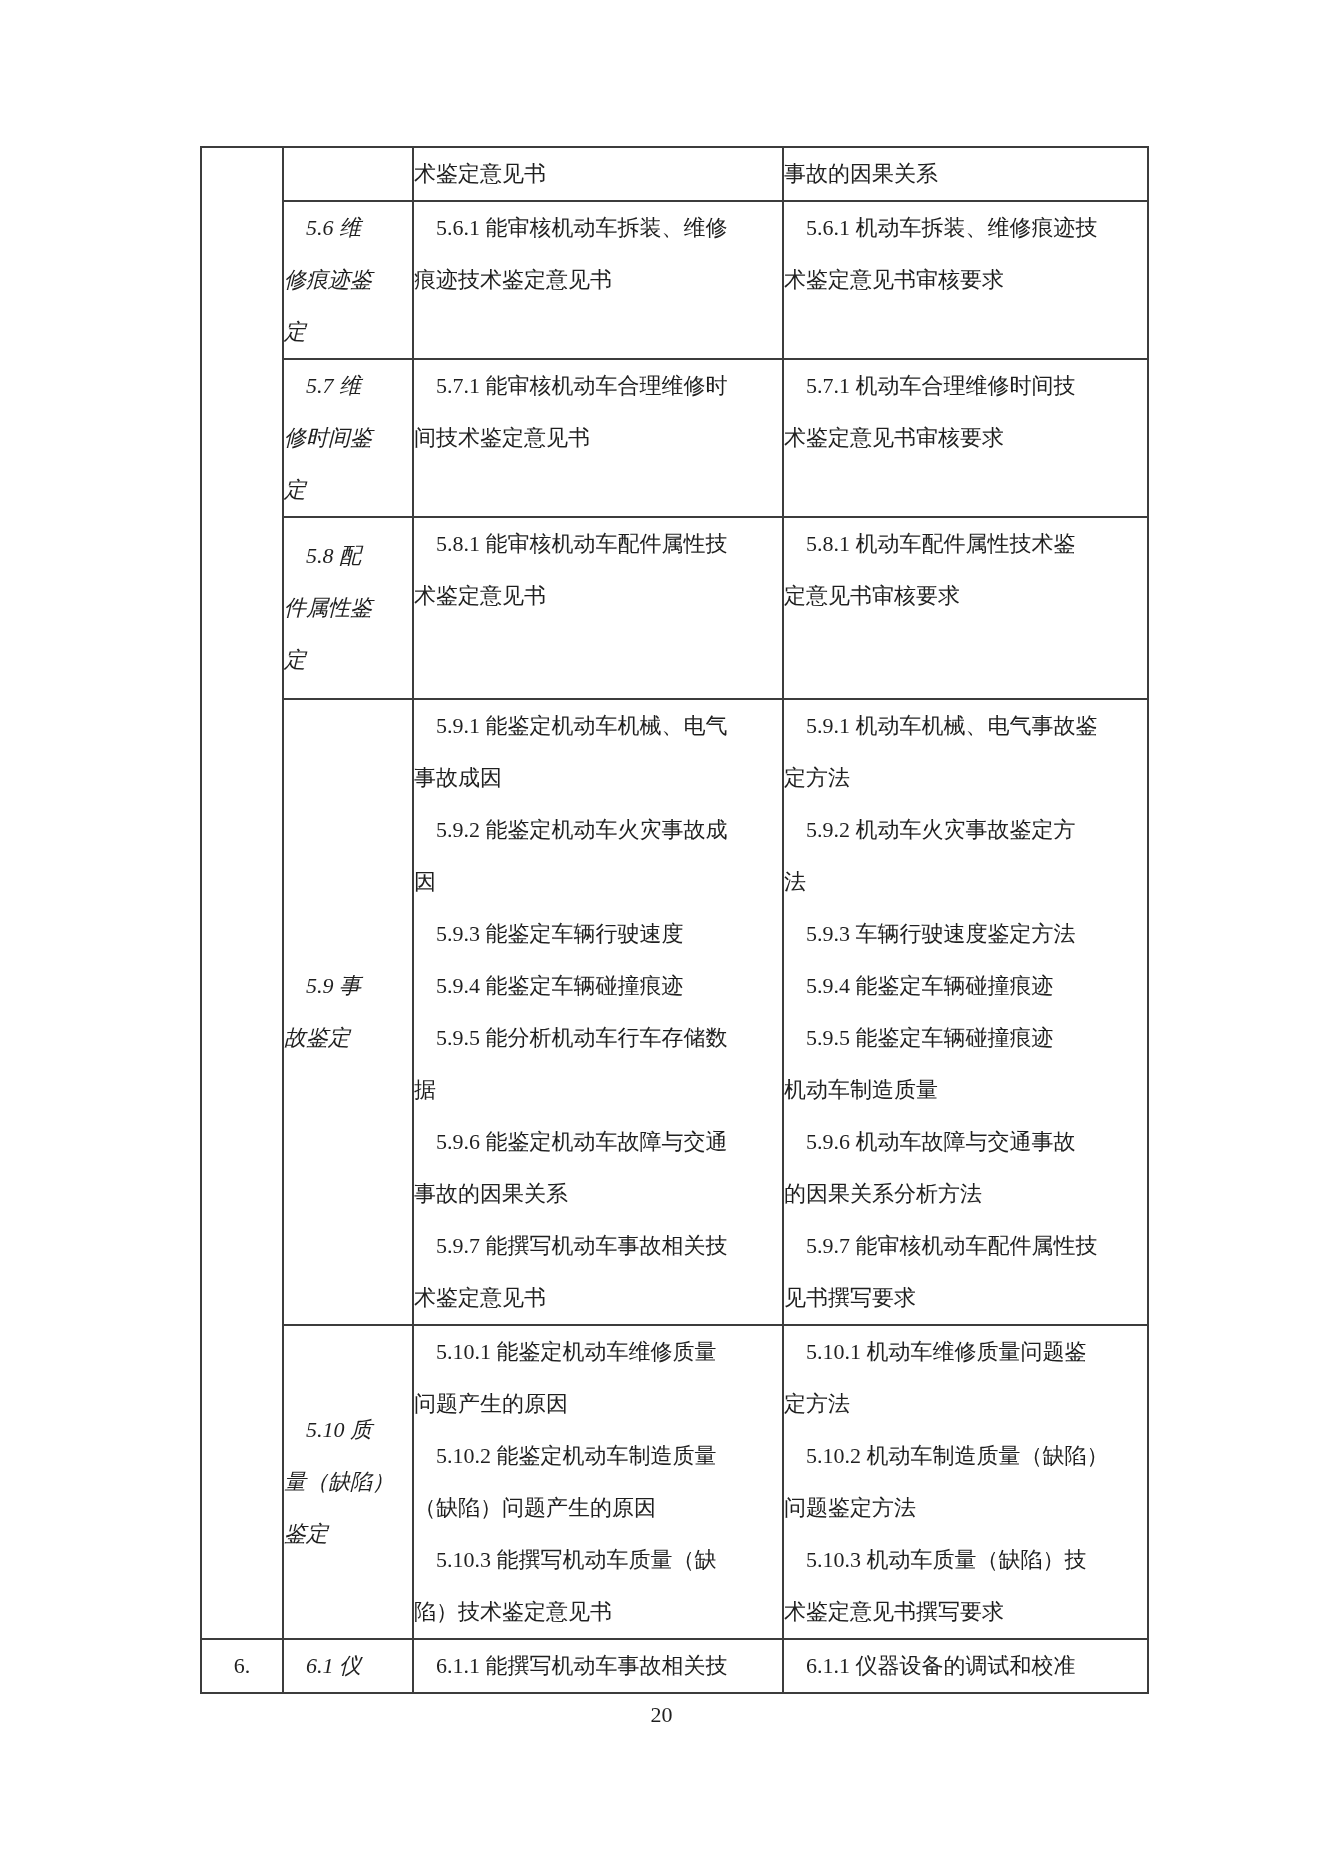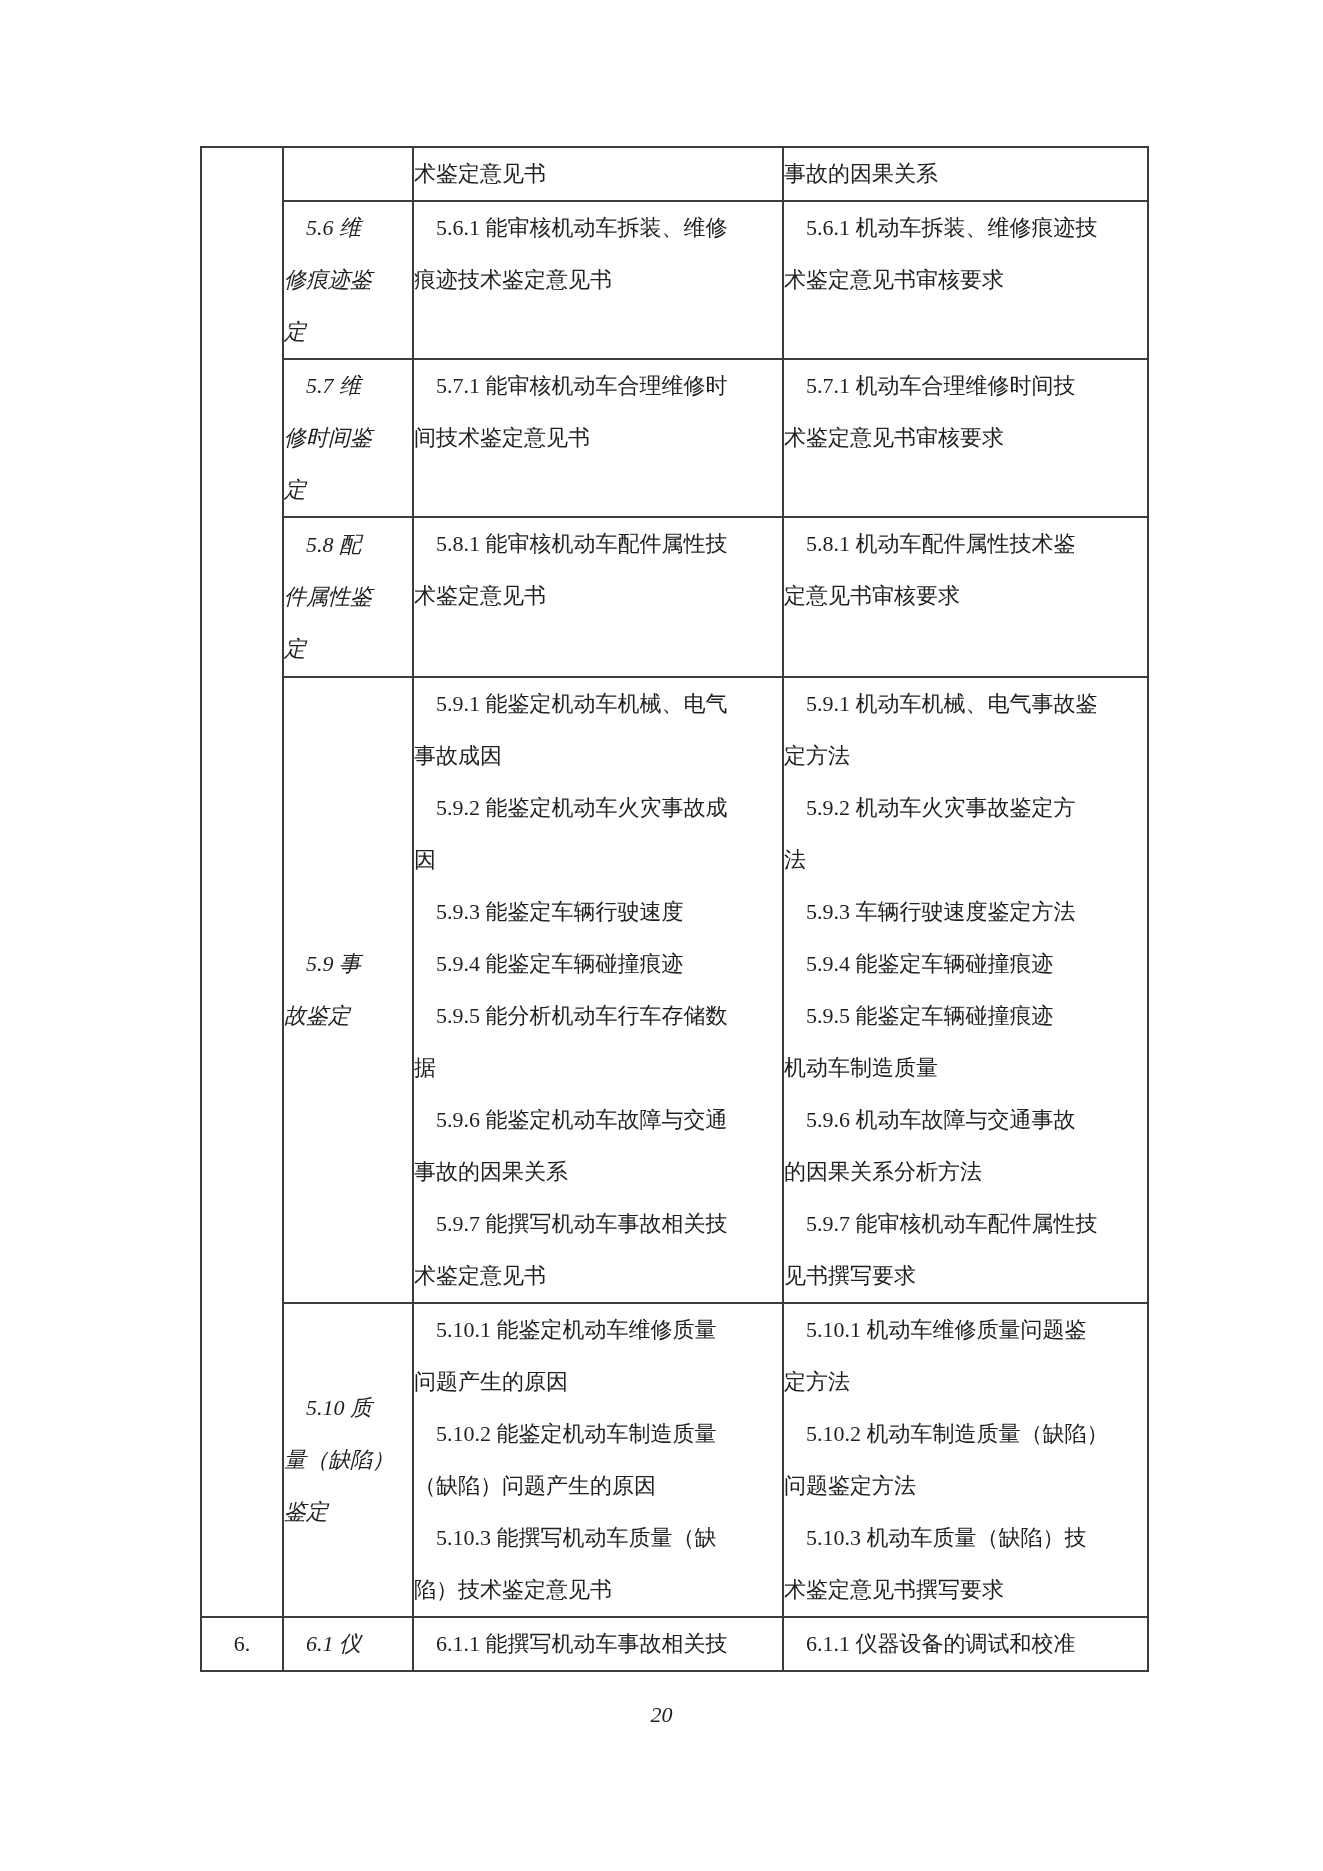--- a/index.html
+++ b/index.html
@@ -51,21 +51,20 @@
   }
   .pageno {
     position: absolute;
     left: 0;
     right: 0;
     top: 1700px;
     text-align: center;
     font-size: 22px;
     line-height: 30px;
     color: #1f1f1f;
-    font-style: italic;
   }
 </style>
 </head>
 <body>
 
 <div class="page">
 
   <table class="doc-table">
     <colgroup>
       <col style="width: 82px;">
@@ -107,21 +106,21 @@
           </td>
           <td class="c3">
             <div class="ln">　5.7.1 能审核机动车合理维修时</div>
             <div class="ln">间技术鉴定意见书</div>
           </td>
           <td class="c4">
             <div class="ln">　5.7.1 机动车合理维修时间技</div>
             <div class="ln">术鉴定意见书审核要求</div>
           </td>
         </tr>
-        <tr style="height: 160px;">
+        <tr style="height: 182px;">
           <td class="c2">
             <div class="ln">　5.8 配</div>
             <div class="ln">件属性鉴</div>
             <div class="ln">定</div>
           </td>
           <td class="c3">
             <div class="ln">　5.8.1 能审核机动车配件属性技</div>
             <div class="ln">术鉴定意见书</div>
           </td>
           <td class="c4">

